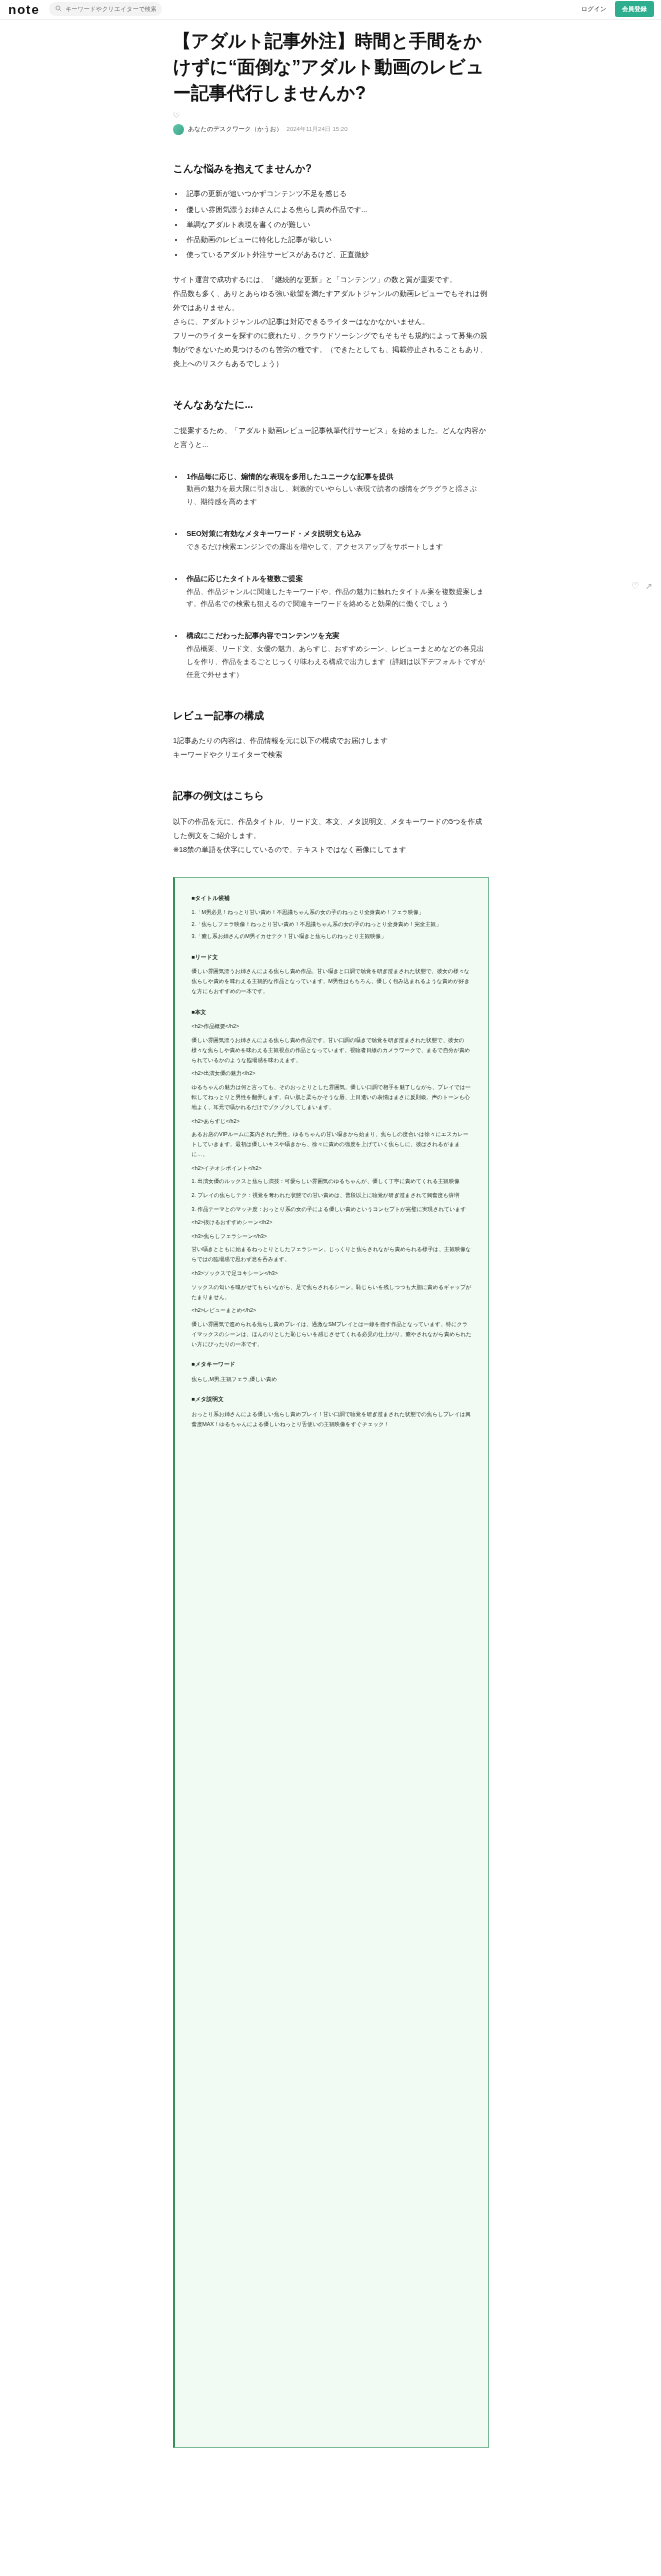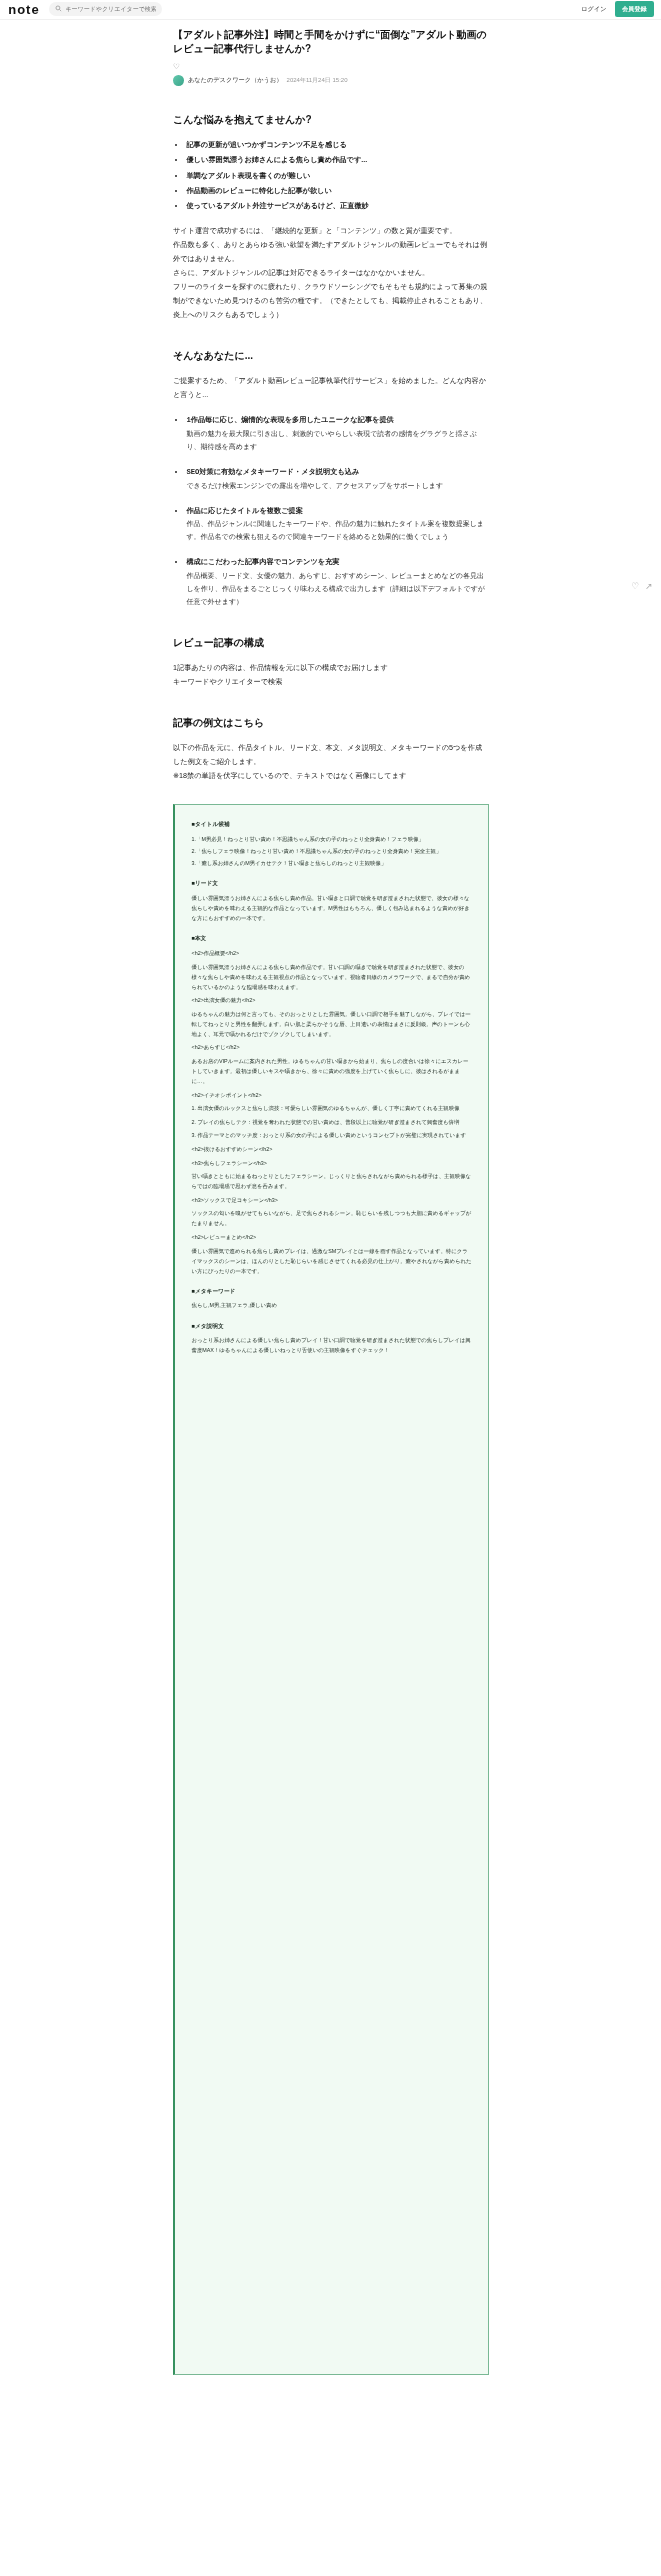--- a/index.html
+++ b/index.html
@@ -23,34 +23,34 @@
   .searchbar input { border:0; outline:0; background:transparent; width:100%; font-size:6px; color:#333;
     font-family:"Liberation Sans","DejaVu Sans",sans-serif; }
   .header-right { margin-left:auto; display:flex; align-items:center; gap:8.2px; }
   .login-link { font-size:6.2px; color:#333; text-decoration:none; cursor:pointer; }
   .signup-btn {
     background:#2fae8f; color:#fff; border:0; border-radius:2.1px;
     font-size:6.2px; font-weight:bold; padding:3.6px 7.2px; cursor:pointer;
   }
   
   .article { width:316px; margin:0 auto; padding-top:8.2px; }
-  h1.title { font-size:10px; line-height:1.45; font-weight:bold; color:#141414; }
+  h1.title { font-size:18px; line-height:1.45; font-weight:bold; color:#141414; }
   .like-row { margin:5.2px 0 1px; }
   .heart-sm { font-size:7.7px; color:#9b9b9b; cursor:pointer; }
   .author-row { display:flex; align-items:center; gap:4.1px; margin:4.1px 0 2.1px; }
   .avatar { width:10.8px; height:10.8px; border-radius:50%;
     background:linear-gradient(135deg,#63c9ae,#3aa489); flex:none; cursor:pointer; }
   .author-name { font-size:6.2px; color:#333; text-decoration:none; cursor:pointer; }
   .pub-date { font-size:6px; color:#999; }
   h2.sec { font-size:10px; font-weight:bold; color:#141414; margin:27px 0 11.3px; }
   p.body { font-size:7.2px; line-height:1.95; color:#222; margin:0 0; }
-  ul.plain { margin:11.3px 0 11.3px 3.1px; padding-left:10.3px;font-weight:bold; }
+  ul.plain { margin:11.3px 0 11.3px 3.1px; padding-left:10.3px; }
   ul.plain li { font-size:7.2px; line-height:1.9; color:#222; margin:1.5px 0; }
   ul.features { margin:11.3px 0 11.3px 3.1px; padding-left:10.3px; }
-  ul.features li { font-size:7.2px; line-height:1.9; color:#222; margin:12px 0;font-family:Liberation Mono, monospace; }
+  ul.features li { font-size:7.2px; line-height:1.9; color:#222; margin:18px 0; }
   ul.features b { display:block; }
   .fdesc { font-size:7px; line-height:1.85; color:#333; }
   a.ext-link { color:#2e78c0; text-decoration:underline; cursor:pointer; word-break:break-all; }
   
   .example-box {
     border:0.5px solid #79b894; border-left:2.1px solid #37915f; background:#f1faf3;
     margin:20.6px 0; padding:14.4px 16.5px; min-height:1571px;
     font-size:5.4px; line-height:1.85; color:#1d2a22;
   }
   .example-box .bh { font-weight:bold; font-size:5.7px; margin:10.3px 0 4.1px; }

